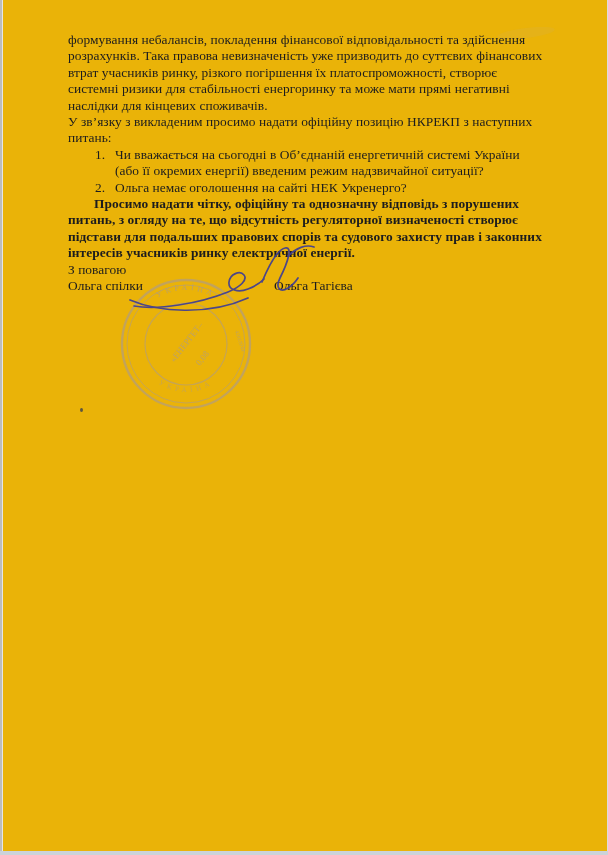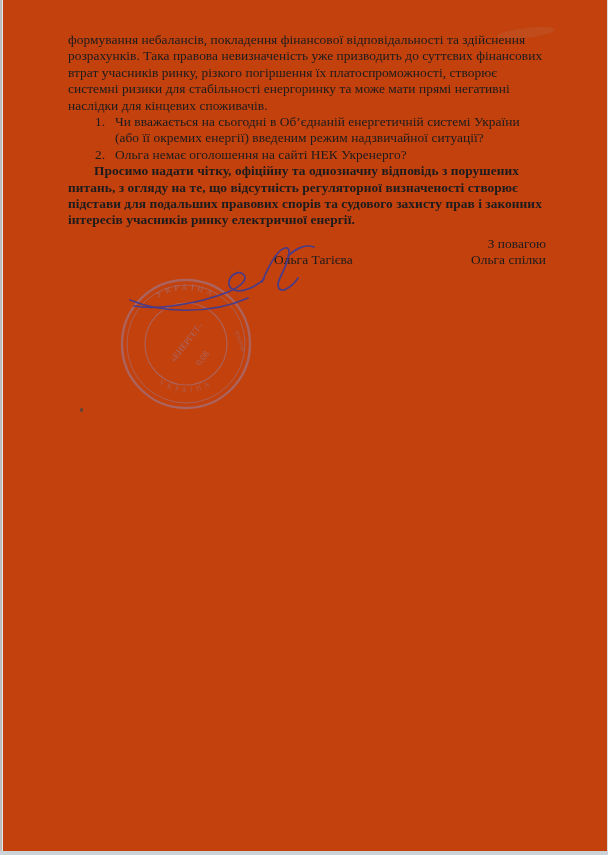--- a/index.html
+++ b/index.html
@@ -4,21 +4,21 @@
 <style>
   html,body{margin:0;padding:0;}
   body{
     width:608px;height:855px;
     background:#ffffff;
     font-family:"Liberation Serif", serif;
     position:relative;
     overflow:hidden;
   }
   .page{
-    position:absolute;inset:0;background:#c2410c;
+    position:absolute;inset:0;background:#eab308;
   }
   
   .edge-left{position:absolute;left:0;top:0;width:2px;height:100%;background:#bdbdbd;}
   .edge-left-soft{position:absolute;left:2px;top:0;width:1px;height:100%;background:#e6e6e6;}
   .edge-right{position:absolute;right:0;top:0;width:1px;height:100%;background:#dcdcdc;}
   .edge-bottom{position:absolute;left:0;bottom:0;width:100%;height:4px;background:#ccd3d9;}
   .speck{position:absolute;left:80px;top:408px;width:3px;height:4px;background:#474747;border-radius:50%;opacity:.85;}
   .smudge{position:absolute;left:497px;top:28px;width:58px;height:10px;background:#b9b2a6;opacity:.10;transform:rotate(-7deg);border-radius:50%;}
 
   .content{
@@ -27,21 +27,21 @@
     letter-spacing:.05px;
   }
   .content p{margin:0;}
   .p-continuation{margin-bottom:16px;}
   .p-request-intro{margin-bottom:13px;}
   .questions{margin:0 0 0 27px;padding:0;}
   .question-row{display:flex;}
   .q-num{width:20px;flex:0 0 20px;}
   .q-text{flex:1;}
   .p-bold{margin-top:4px;font-weight:bold;text-indent:26px;}
-  .closing{margin-top:7px;text-align:right;}
+  .closing{}
   .closing-row{position:relative;height:16.4px;}
   .signer-name{position:absolute;left:206px;top:0;}
 
   .stamp{
     position:absolute;left:116px;top:274px;width:140px;height:140px;
     opacity:.8;
   }
   .signature{
     position:absolute;left:128px;top:238px;width:192px;height:82px;
   }
@@ -55,20 +55,21 @@
   <div class="edge-left-soft"></div>
   <div class="edge-right"></div>
   <div class="edge-bottom"></div>
   <div class="smudge"></div>
   <div class="speck"></div>
 
   <div class="content">
 
     <p class="p-continuation">формування небалансів, покладення фінансової відповідальності та здійснення розрахунків. Така правова невизначеність уже призводить до суттєвих фінансових втрат учасників ринку, різкого погіршення їх платоспроможності, створює системні ризики для стабільності енергоринку та може мати прямі негативні наслідки для кінцевих споживачів.</p>
 
+    <p class="p-request-intro">У зв’язку з викладеним просимо надати офіційну позицію НКРЕКП з наступних питань:</p>
 
     <div class="questions">
       <div class="question-row">
         <span class="q-num">1.</span>
         <span class="q-text">Чи вважається на сьогодні в Об’єднаній енергетичній системі України (або її окремих енергії) введеним режим надзвичайної ситуації?</span>
       </div>
       <div class="question-row">
         <span class="q-num">2.</span>
         <span class="q-text">Ольга немає оголошення на сайті НЕК Укренерго?</span>
       </div>

